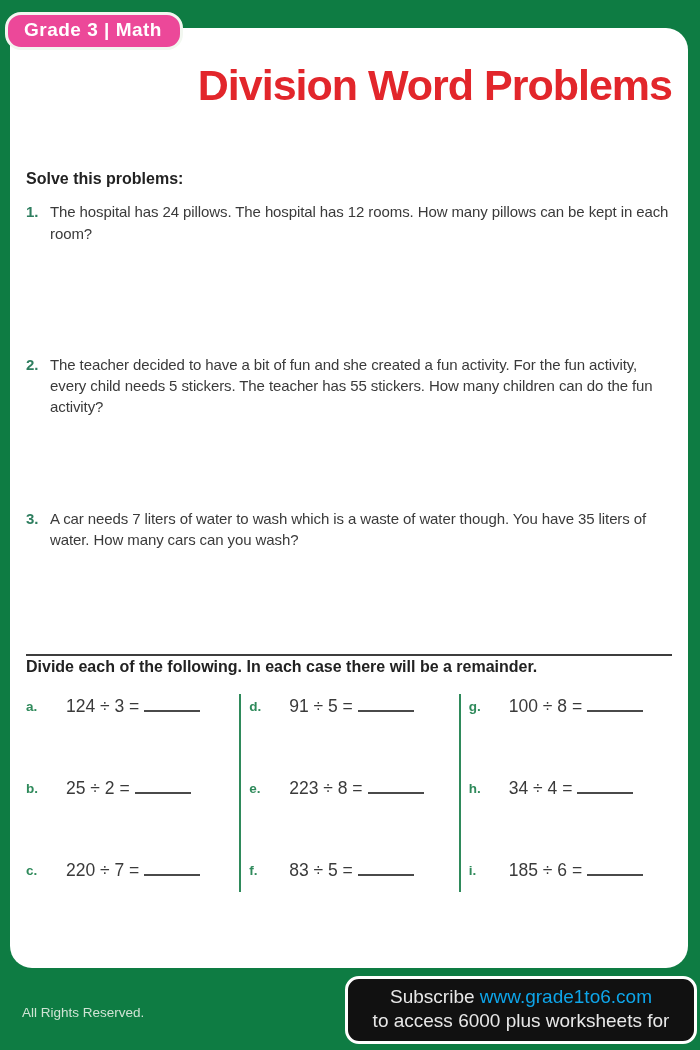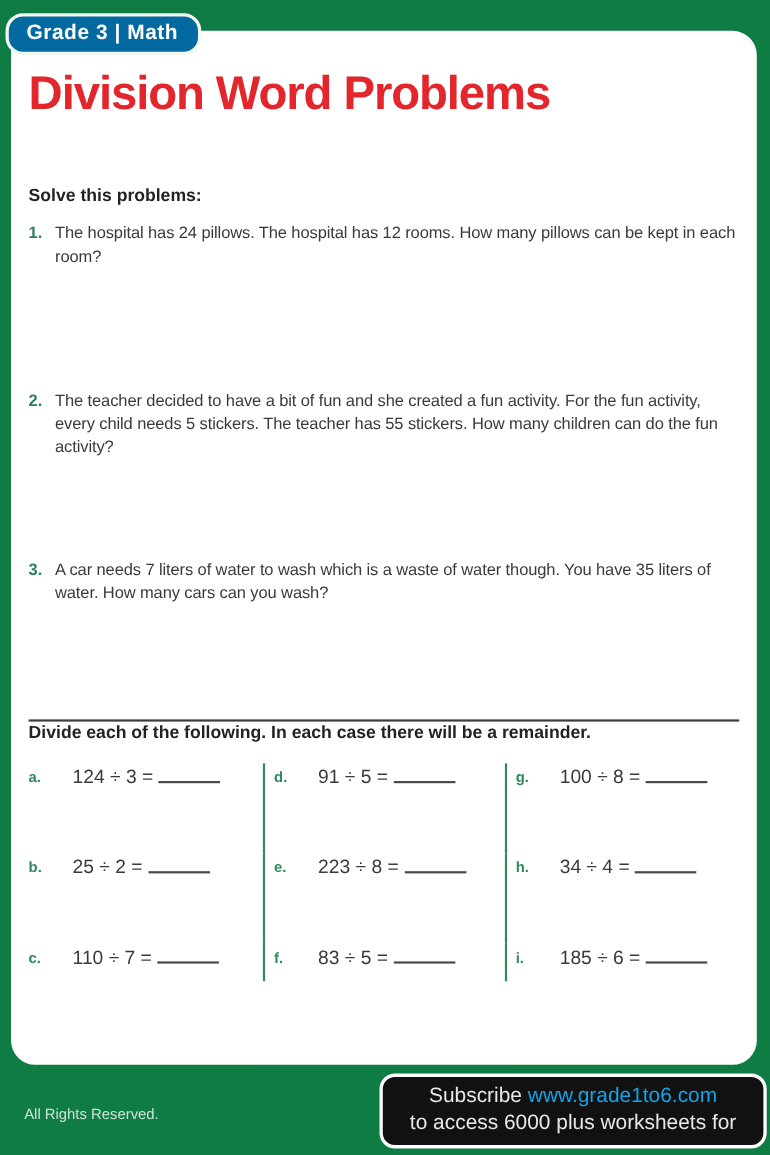--- a/index.html
+++ b/index.html
@@ -12,28 +12,28 @@
   
   .page{
     position:absolute;top:28px;left:10px;right:12px;bottom:82px;
     background:#ffffff;
     border-radius:6px 22px 22px 22px;
     z-index:1;
   }
   
   .badge{
     position:absolute;top:12px;left:5px;z-index:3;
-    background:#0369a1;color:#ffffff;
+    background:#ec4899;color:#ffffff;
     border:3px solid #f2f7f0;border-radius:16px;
     padding:4px 18px 6px 16px;
     font-size:19px;font-weight:bold;letter-spacing:.5px;
   }
   .content{position:relative;padding:0 16px;z-index:2;}
   .title{
-    margin:34px 0 0;text-align:left;
+    margin:34px 0 0;text-align:right;
     color:#E2262B;font-size:43px;font-weight:800;letter-spacing:-1px;
     line-height:1.1;
   }
   .solve-heading{
     margin-top:61px;font-size:16px;font-weight:bold;color:#222222;
   }
   .problem{display:flex;align-items:flex-start;}
   .problem .num{
     color:#2E7E5F;font-weight:bold;font-size:15px;
     width:24px;flex:0 0 24px;line-height:1.4;
@@ -141,21 +141,21 @@
         <span class="letter">e.</span>
         <span class="expr"><span>223 ÷ 8 =</span><span class="answer-blank"></span></span>
       </div>
       <div class="div-cell c3">
         <span class="letter">h.</span>
         <span class="expr"><span>34 ÷ 4 =</span><span class="answer-blank"></span></span>
       </div>
 
       <div class="div-cell c1">
         <span class="letter">c.</span>
-        <span class="expr"><span>110 ÷ 7 =</span><span class="answer-blank"></span></span>
+        <span class="expr"><span>220 ÷ 7 =</span><span class="answer-blank"></span></span>
       </div>
       <div class="div-cell c2">
         <span class="letter">f.</span>
         <span class="expr"><span>83 ÷ 5 =</span><span class="answer-blank"></span></span>
       </div>
       <div class="div-cell c3">
         <span class="letter">i.</span>
         <span class="expr"><span>185 ÷ 6 =</span><span class="answer-blank"></span></span>
       </div>
     </div>

